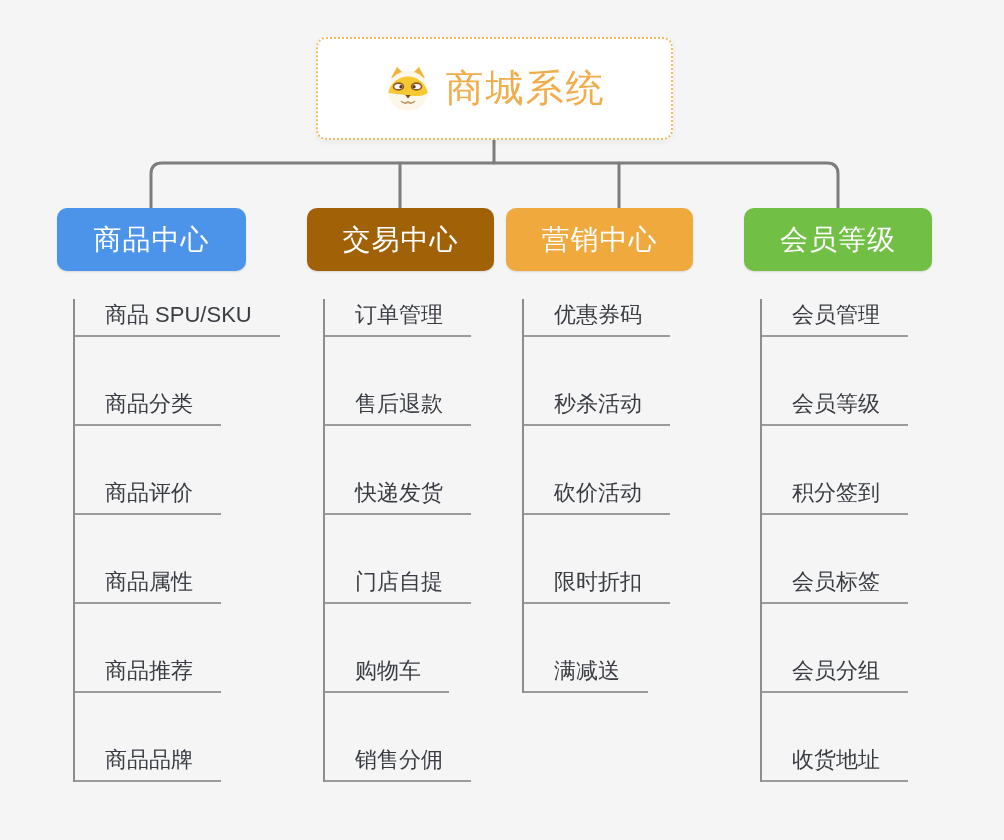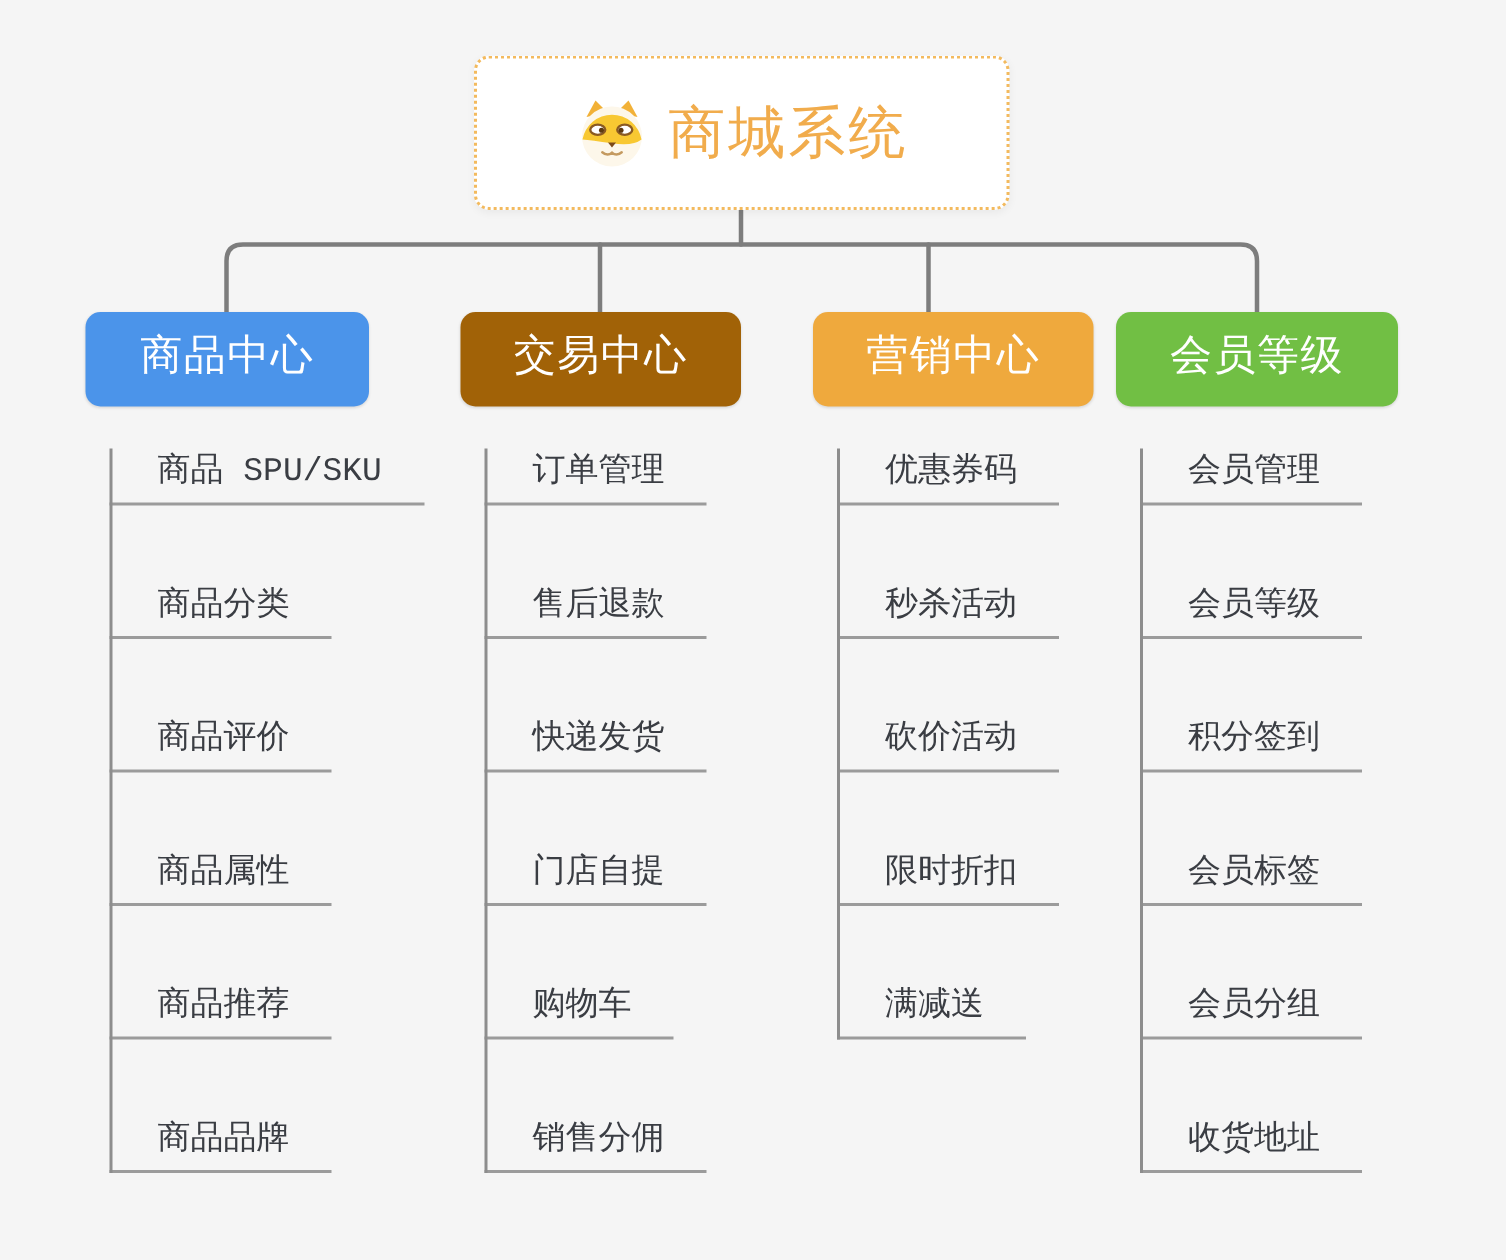--- a/index.html
+++ b/index.html
@@ -14,24 +14,24 @@
     position:absolute;left:316px;top:37px;width:357px;height:103px;
     background:#ffffff;border:2px dotted #F3BA5E;border-radius:10px;
     box-shadow:0 2px 6px rgba(0,0,0,0.05);
     display:flex;align-items:center;justify-content:center;gap:14px;
     box-sizing:border-box;
   }
   .root-icon{display:flex;align-items:center;}
   .root-title{font-size:38px;letter-spacing:2px;font-weight:400;}
 
   
-  .branch{position:absolute;top:208px;font-family:Liberation Mono, monospace;}
+  .branch{position:absolute;top:208px;}
   .branch-0{left:57px;width:189px;}
   .branch-1{left:307px;width:187px;}
-  .branch-2{left:542px;width:187px;}
+  .branch-2{left:506px;width:187px;}
   .branch-3{left:744px;width:188px;}
   .branch-header{
     height:63px;line-height:63px;border-radius:10px;text-align:center;
     color:#ffffff;font-size:28px;letter-spacing:1px;
     box-shadow:0 1px 2px rgba(0,0,0,0.12);
   }
   .branch-items{position:relative;margin-left:16px;width:300px;}
   .branch-items::before{
     content:"";position:absolute;left:0;top:0;width:2px;height:100%;
     background:#8d8d8d;

